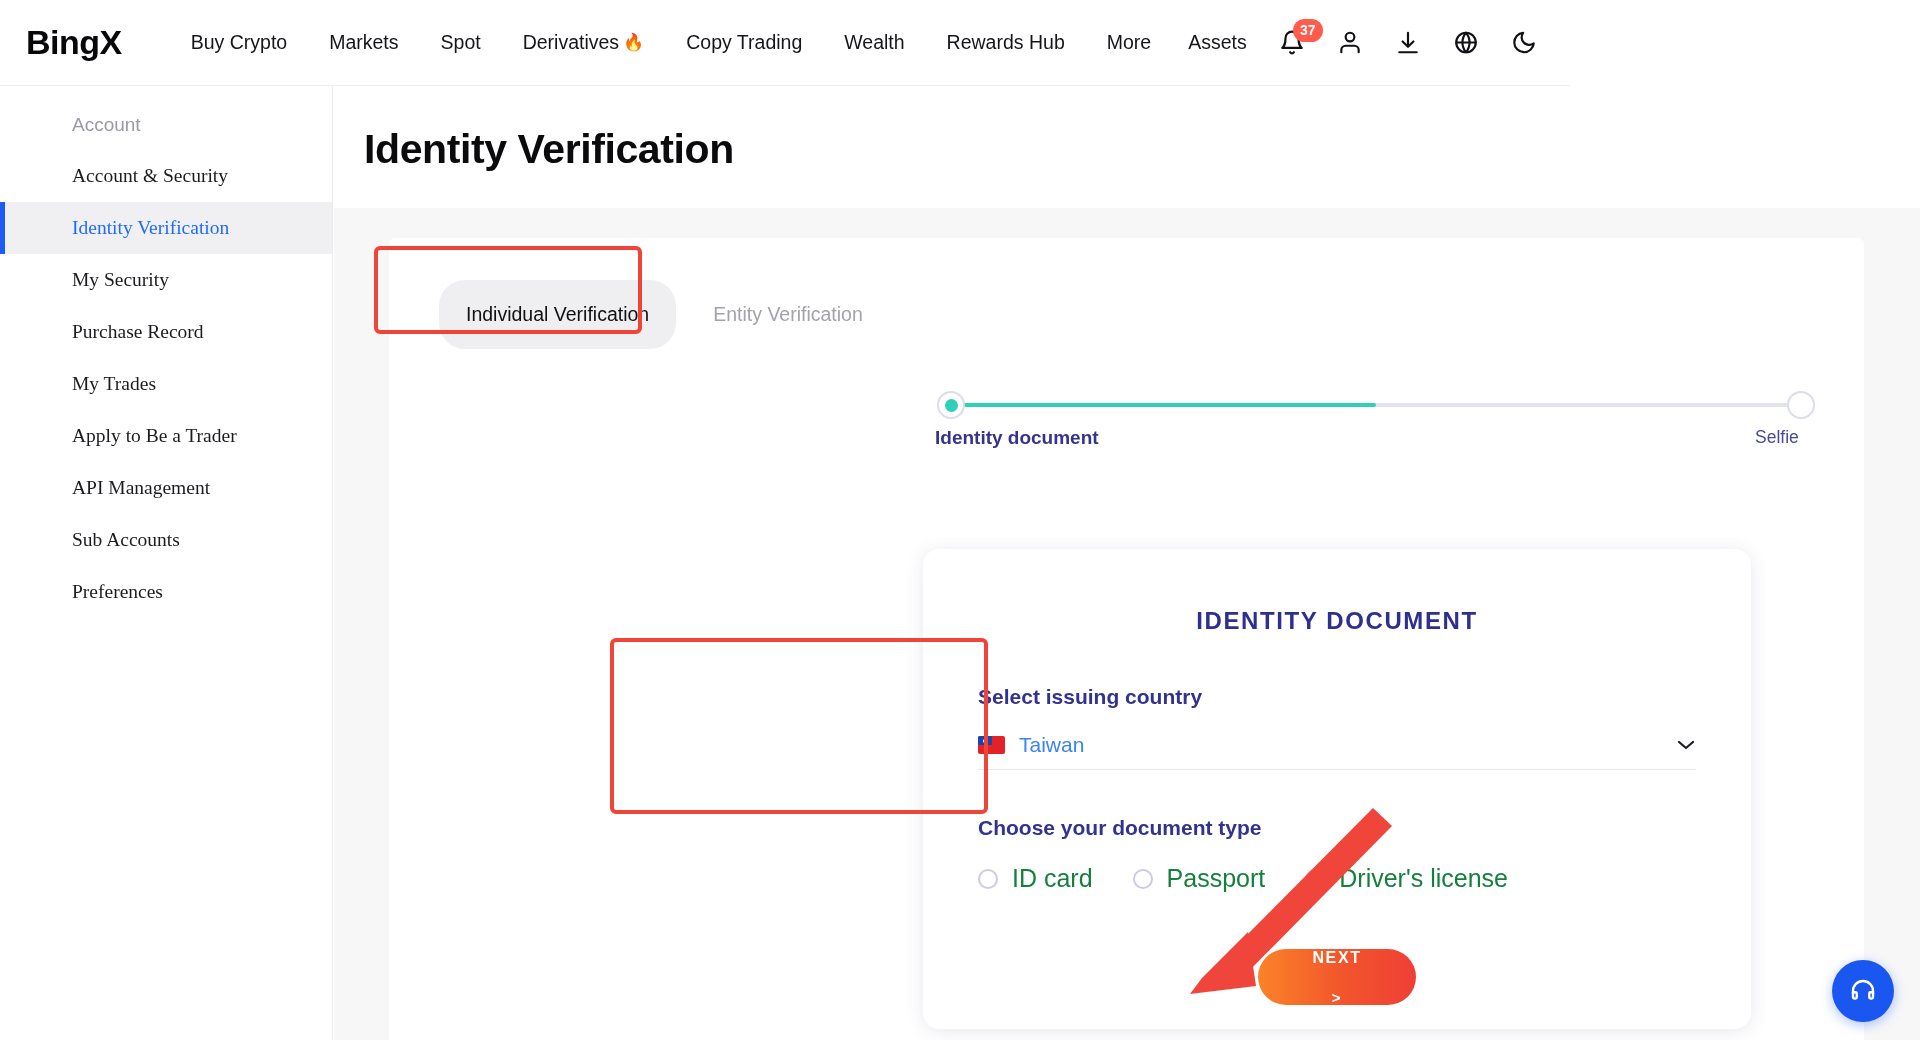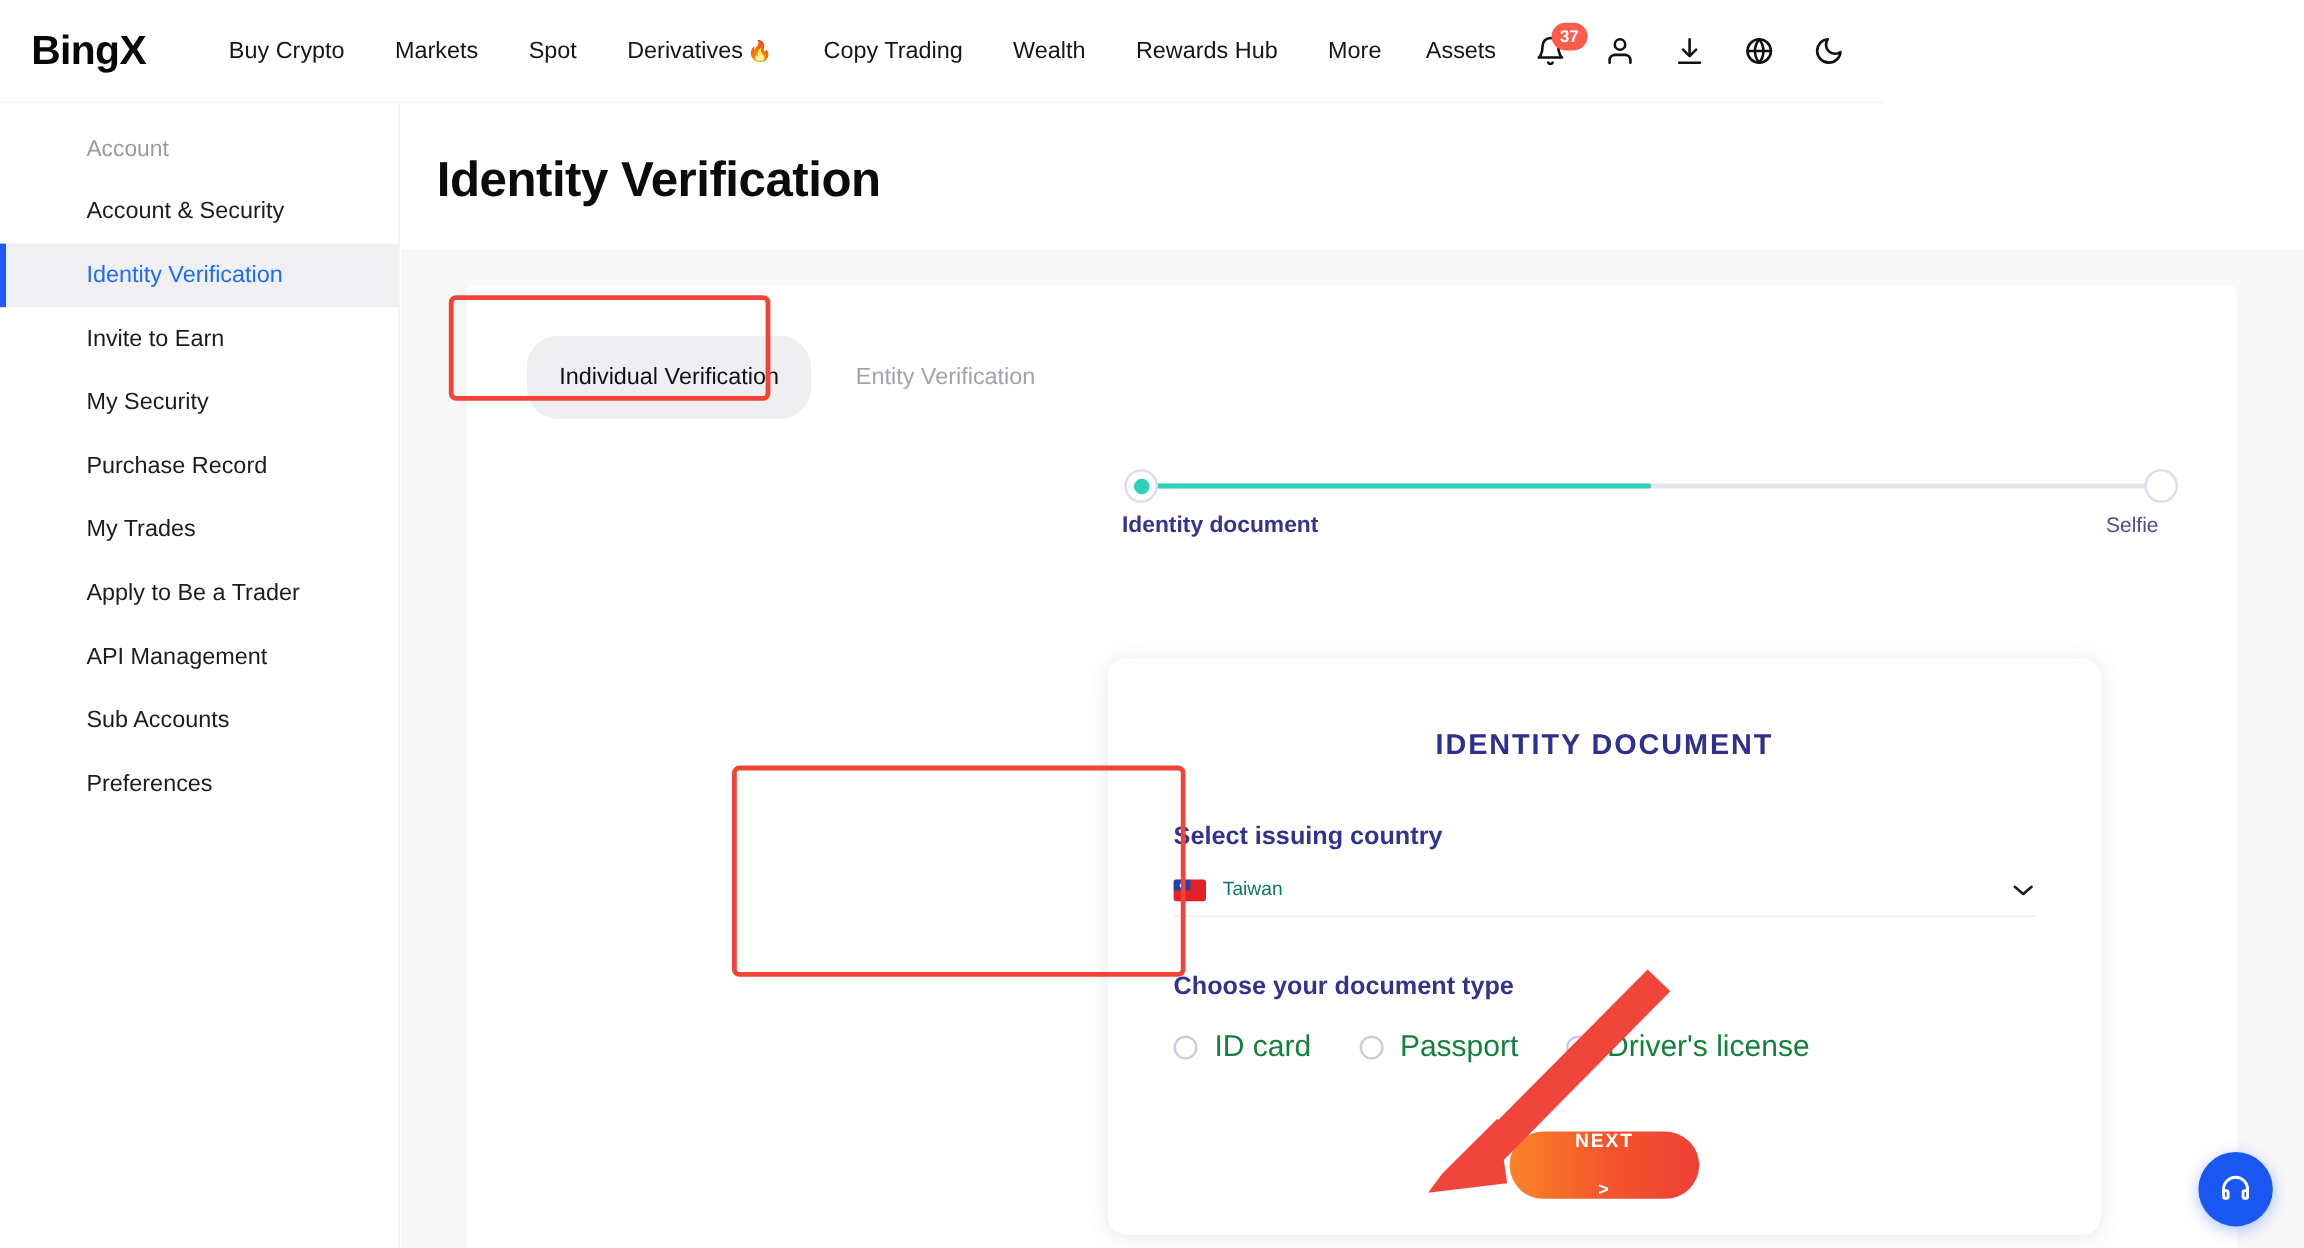--- a/index.html
+++ b/index.html
@@ -107,20 +107,21 @@
     color: #9a9aa3;
     padding: 14px 0 14px 72px;
   }
   .side-item {
     position: relative;
     font-size: 19.5px;
     color: #1c1c20;
     padding: 15px 0 15px 72px;
     cursor: pointer;
     white-space: nowrap;
+    font-family: Liberation Serif, serif;
   }
   .side-item.active {
     background: #f0f0f2;
     color: #1f6bff;
   }
   .side-item.active::before {
     content: "";
     position: absolute;
     left: 0; top: 0;
     width: 5px; height: 100%;
@@ -288,22 +289,22 @@
     background: #1b45a8;
   }
   .flag-sun {
     position: absolute;
     left: 5px; top: 3px;
     width: 4px; height: 4px;
     border-radius: 50%;
     background: #ffffff;
   }
   .country-name {
-    font-size: 16px;
-    color: #0f766e;
+    font-size: 21px;
+    color: #3b82f6;
     margin-left: 14px;
   }
   .chev {
     margin-left: auto;
     color: #1b1b22;
     font-size: 17px;
     line-height: 1;
   }
   .doc-label {
     font-size: 21px;
@@ -456,21 +457,20 @@
         <path d="M21 12.79A9 9 0 1 1 11.21 3 7 7 0 0 0 21 12.79z"></path>
       </svg>
     </div>
   </div>
 </div>
 
 <div class="sidebar">
   <div class="side-head">Account</div>
   <div class="side-item"><span>Account &amp; Security</span></div>
   <div class="side-item active"><span>Identity Verification</span></div>
-  <div class="side-item"><span>Invite to Earn</span></div>
   <div class="side-item"><span>My Security</span></div>
   <div class="side-item"><span>Purchase Record</span></div>
   <div class="side-item"><span>My Trades</span></div>
   <div class="side-item"><span>Apply to Be a Trader</span></div>
   <div class="side-item"><span>API Management</span></div>
   <div class="side-item"><span>Sub Accounts</span></div>
   <div class="side-item"><span>Preferences</span></div>
 </div>
 
 <div class="main">

